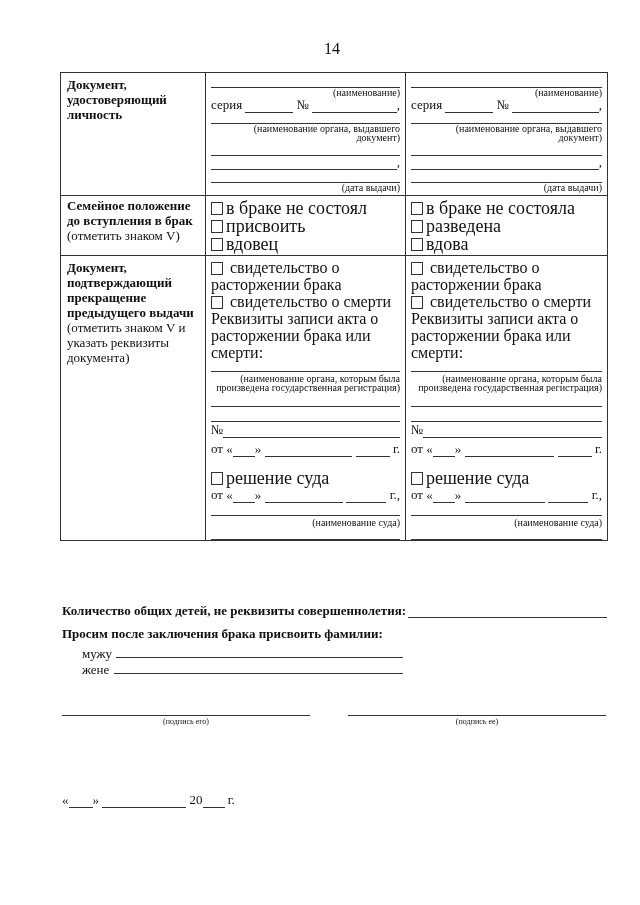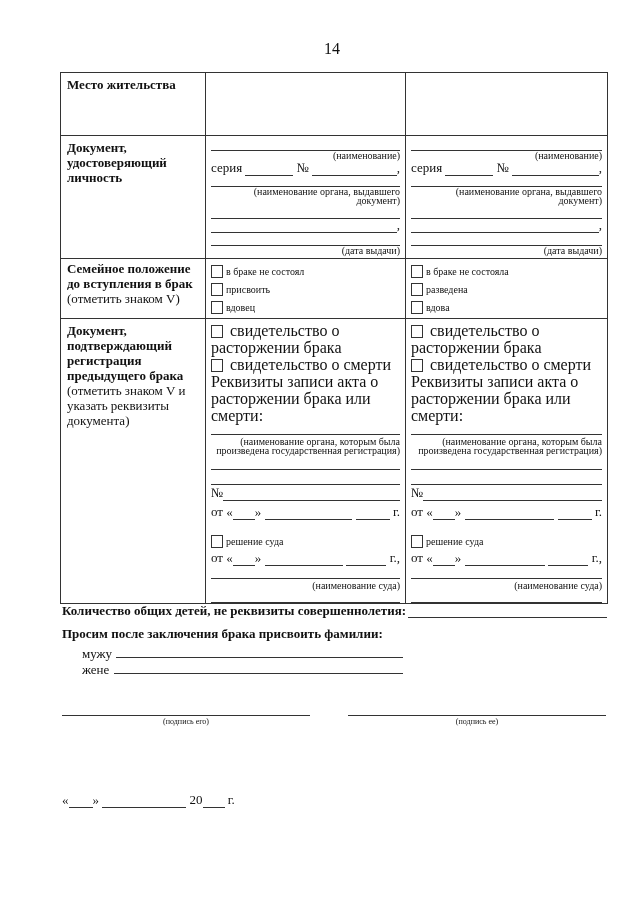--- a/index.html
+++ b/index.html
@@ -23,21 +23,21 @@
   .label {
     font-weight: bold; font-size: 13px; line-height: 15px; padding: 4px 6px;
   }
   .label .norm { font-weight: normal; text-align: right; }
   .cell { padding: 0 5px 0 5px; font-size: 13px; position: relative; }
   .uline { border-bottom: 1px solid #333; height: 0; margin: 0; }
   .small { font-size: 10px; text-align: right; line-height: 9px; }
   .line-row { display: flex; align-items: flex-end; height: 16px; font-size: 13px; white-space: nowrap; }
   .fill { display: inline-block; border-bottom: 1px solid #333; height: 11px; }
   .grow { flex: 1; }
-  .cb-row { display: flex; align-items: center; font-size: 10px; height: 18px; }
+  .cb-row { display: flex; align-items: center; font-size: 18px; height: 18px; }
   .cb {
     display: inline-block; width: 12px; height: 13px; border: 1px solid #333;
     margin-right: 3px; box-sizing: border-box; background: #fff;
   }
   .para { font-size: 16px; line-height: 17px; }
   .bottom { position: absolute; left: 62px; font-size: 13px; }
   .b { font-weight: bold; }
   .sigline { position: absolute; border-bottom: 1px solid #333; height: 0; }
   .sigcap { position: absolute; font-size: 8px; text-align: center; }
 </style>
@@ -47,27 +47,20 @@
 <div class="page-number">14</div>
 
 <table class="form">
   <colgroup>
       <col class="c0">
       <col class="c1">
       <col class="c2">
     </colgroup>
 
   <tbody>
-      <tr style="height:63px">
-    <td>
-          <div class="label">Место жительства</div>
-        </td>
-    <td></td>
-    <td></td>
-  </tr>
 
   <tr style="height:123px">
     <td>
           <div class="label">Документ, удостоверяющий личность</div>
         </td>
     <td>
       <div class="cell">
         <div style="height:14px"></div>
         <div class="uline"></div>
         <div class="small">(наименование)</div>
@@ -157,21 +150,21 @@
               <span class="cb"></span>
               <span>вдова</span>
             </div>
       </div>
     </td>
   </tr>
 
   <tr style="height:277px">
     <td>
       <div class="label">
-        <span>Документ, подтверждающий регистрация предыдущего брака</span><br>
+        <span>Документ, подтверждающий прекращение предыдущего выдачи</span><br>
         <span class="norm">(отметить знаком V и указать реквизиты документа)</span>
       </div>
     </td>
     <td>
       <div class="cell" style="padding-top:3px">
         <div class="para"><span class="cb" style="vertical-align:-2px"></span> <span>свидетельство о расторжении брака</span></div>
         <div class="para"><span class="cb" style="vertical-align:-2px"></span> <span>свидетельство о смерти</span></div>
         <div class="para">Реквизиты записи акта о расторжении брака или смерти:</div>
         <div style="height:10px"></div>
         <div class="uline"></div>

